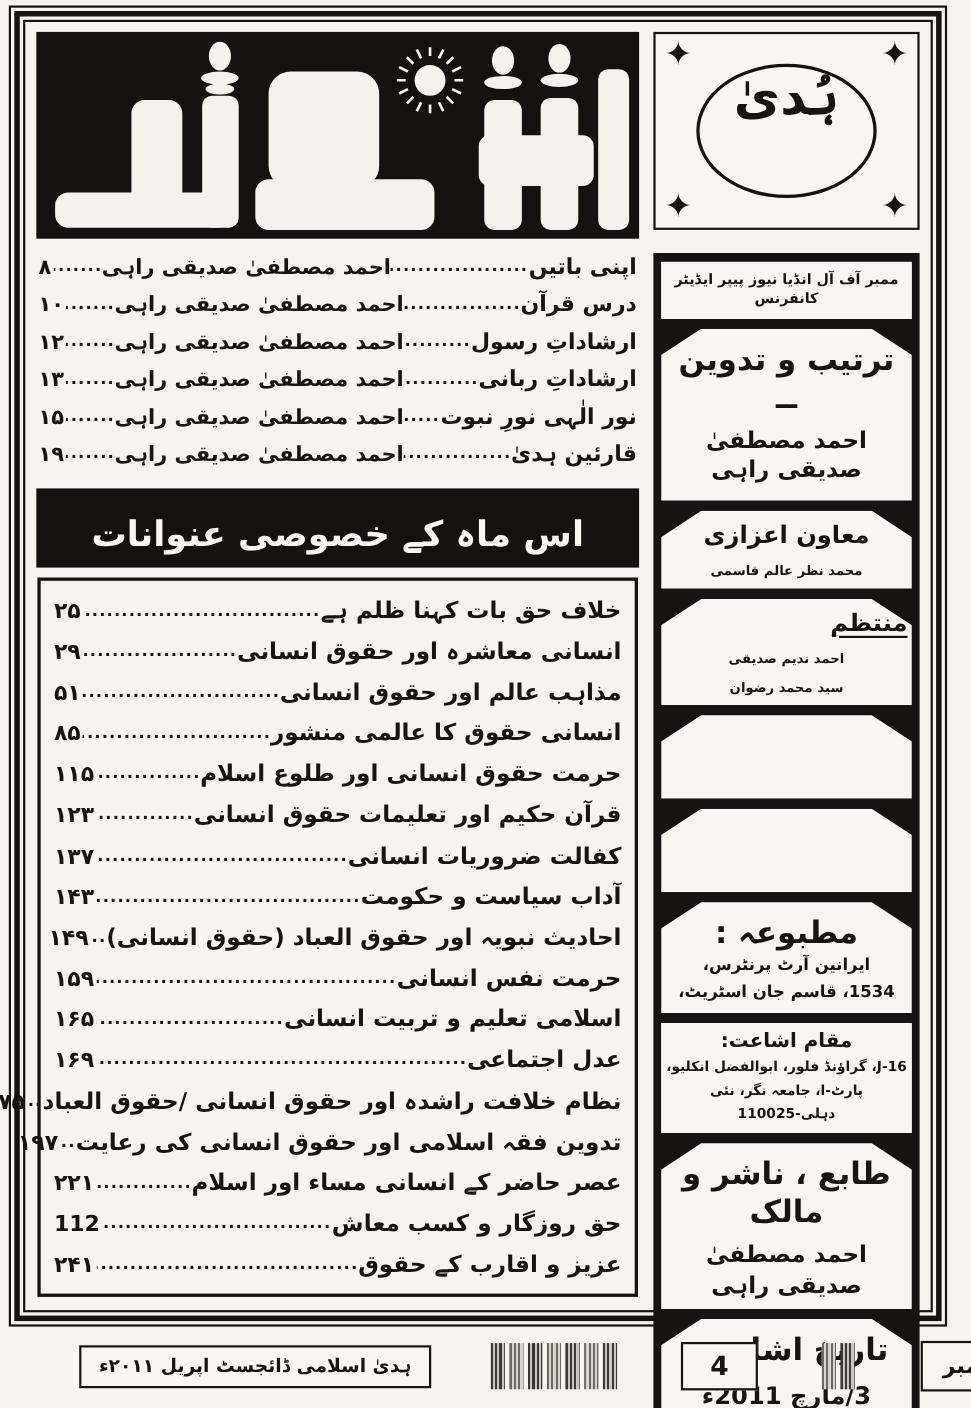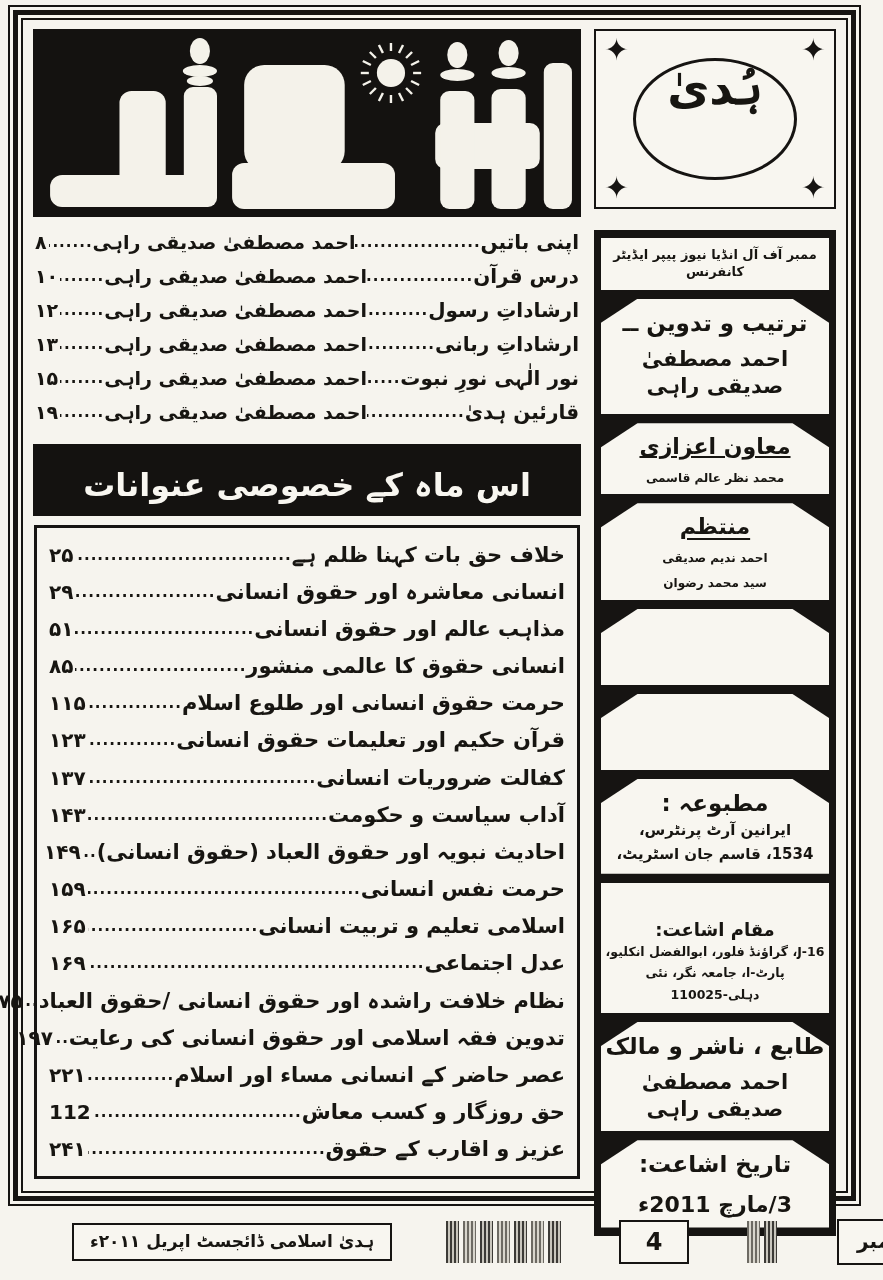--- a/index.html
+++ b/index.html
@@ -43,23 +43,23 @@
   .strip{
     flex:1;margin-top:21px;background:#161412;
     padding:8px 7px;display:flex;flex-direction:column;gap:9px;
   }
   .sbox{
     background:#f8f6f0;text-align:center;flex:none;
     padding:6px 4px 8px 4px;
   }
   .notch{clip-path:polygon(0 24px,16% 0,84% 0,100% 24px,100% 100%,0 100%);padding-top:10px;}
   .member{font-size:13px;font-weight:bold;padding:9px 2px;line-height:1.3;}
-  .sb-head{font-weight:bold;font-size:23px;line-height:1.25;}
-  .sb-head.big{font-size:22px;text-decoration:underline;}
-  .sb-head.ul{text-decoration:underline;text-underline-offset:4px;}
+  .sb-head{font-weight:bold;font-size:28px;line-height:1.25;}
+  .sb-head.big{font-size:22px;}
+  .sb-head.ul{text-decoration:underline;text-underline-offset:4px;text-align:right;}
   .sb-name{font-weight:bold;font-size:21px;margin-top:8px;line-height:1.3;}
   .sb-name.sm{font-size:12px;margin-top:10px;}
   .sb-line{font-weight:bold;font-size:15px;line-height:1.6;}
   .sb-line.xs{font-size:12.5px;line-height:1.7;font-weight:bold;}
   .sbox.blank{flex:1;min-height:58px;}
   .sbox.editing{padding-bottom:14px;}
   .sbox.date .sb-name{font-size:22px;margin-top:12px;}
 
   
   .main{flex:1;display:flex;flex-direction:column;min-width:0;}
@@ -170,21 +170,21 @@
               <div class="sbox notch blank"></div>
               <div class="sbox notch blank"></div>
 
               <div class="sbox notch">
                 <div class="sb-head">مطبوعہ :</div>
                 <div class="sb-line">ایرانین آرٹ پرنٹرس،</div>
                 <div class="sb-line">1534، قاسم جان اسٹریٹ،</div>
               </div>
 
               <div class="sbox">
-                <div class="sb-head" style="font-size:18px;margin-top:30px;">مقام اشاعت:</div>
+                <div class="sb-head" style="font-size:18px;">مقام اشاعت:</div>
                 <div class="sb-line xs">16-J، گراؤنڈ فلور، ابوالفضل انکلیو،</div>
                 <div class="sb-line xs">پارٹ-ا، جامعہ نگر، نئی دہلی-110025</div>
               </div>
 
               <div class="sbox notch">
                 <div class="sb-head">طابع ، ناشر و مالک</div>
                 <div class="sb-name">احمد مصطفیٰ صدیقی راہی</div>
               </div>
 
               <div class="sbox notch date">

